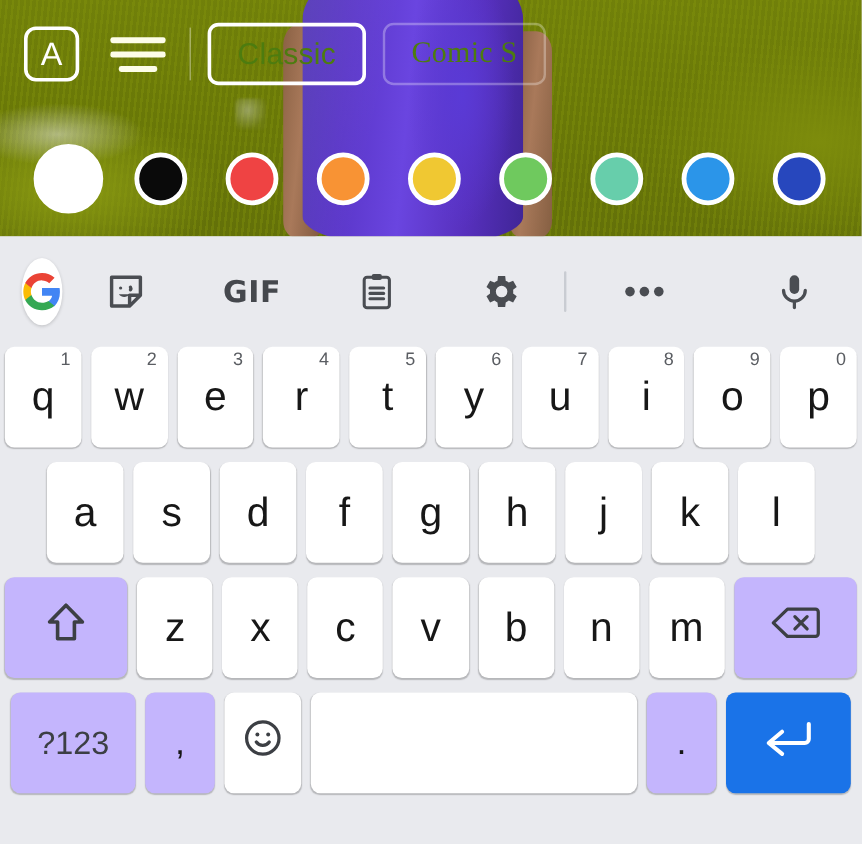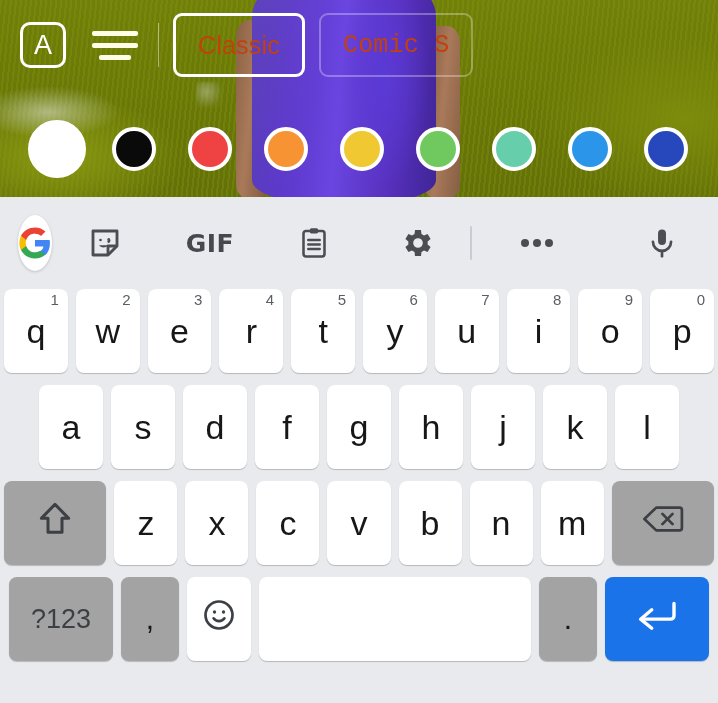--- a/index.html
+++ b/index.html
@@ -83,30 +83,30 @@
   .tool-align span { display: block; height: 5px; background: #fdfde8; border-radius: 2px; }
   .tool-align span:nth-child(1){ width: 46px; }
   .tool-align span:nth-child(2){ width: 46px; }
   .tool-align span:nth-child(3){ width: 32px; }
   .tool-sep {
     flex: 0 0 auto; width: 1px; height: 44px; margin: 0 14px;
     background: rgba(255,255,255,0.45);
   }
   .font-chip {
     flex: 0 0 auto;
-    height: 64px; padding: 0 22px; margin-right: 14px;
+    height: 52px; padding: 0 22px; margin-right: 14px;
     display: flex; align-items: center; justify-content: center;
     border-radius: 9px;
     border: 2px solid rgba(255,255,255,0.30);
-    color: #c2410c; font-size: 25px; letter-spacing: 0.2px;
+    color: #4d7c0f; font-size: 25px; letter-spacing: 0.2px;
   }
   .font-chip.selected { border-color: #ffffff; border-width: 3px; }
   .font-chip.classic  { font-family: "Liberation Sans", sans-serif; }
   .font-chip.typewriter { font-family: "DejaVu Sans Mono", monospace; font-weight: bold; font-size: 23px; }
-  .font-chip.comic { font-family: Liberation Mono, monospace; font-size: 25px; }
+  .font-chip.comic { font-family: Liberation Serif, serif; font-size: 25px; }
 
   
   .color-row {
     position: absolute; left: 0; top: 118px;
     width: 718px; height: 62px;
     display: flex; align-items: center;
     padding-left: 28px;
   }
   .swatch {
     flex: 0 0 auto;
@@ -160,21 +160,21 @@
     display: flex; align-items: center; justify-content: center;
     color: #171717;
     font-size: 34px; font-weight: 400;
     font-family: "Liberation Sans", sans-serif;
     user-select: none;
   }
   .key .num {
     position: absolute; top: 2px; right: 9px;
     font-size: 15px; color: #5a5d62; font-weight: 500;
   }
-  .key.gray { background: #a3a3a3; }
+  .key.gray { background: #c4b5fd; }
   .key.blue { background: #1a73e8; }
 
   .row1 .key { width: 64px; height: 84px; margin: 0 4px; }
   .row2 .key { width: 64px; height: 84px; margin: 0 4px; }
   .row2 { padding-top: 12px; }
   .row3 { padding-top: 12px; }
   .row3 .key { width: 64px; height: 84px; margin: 0 4px; }
   .row3 .key.wide { width: 104px; }
   .row4 { padding-top: 12px; }
   .row4 .key { height: 84px; margin: 0 4px; }

